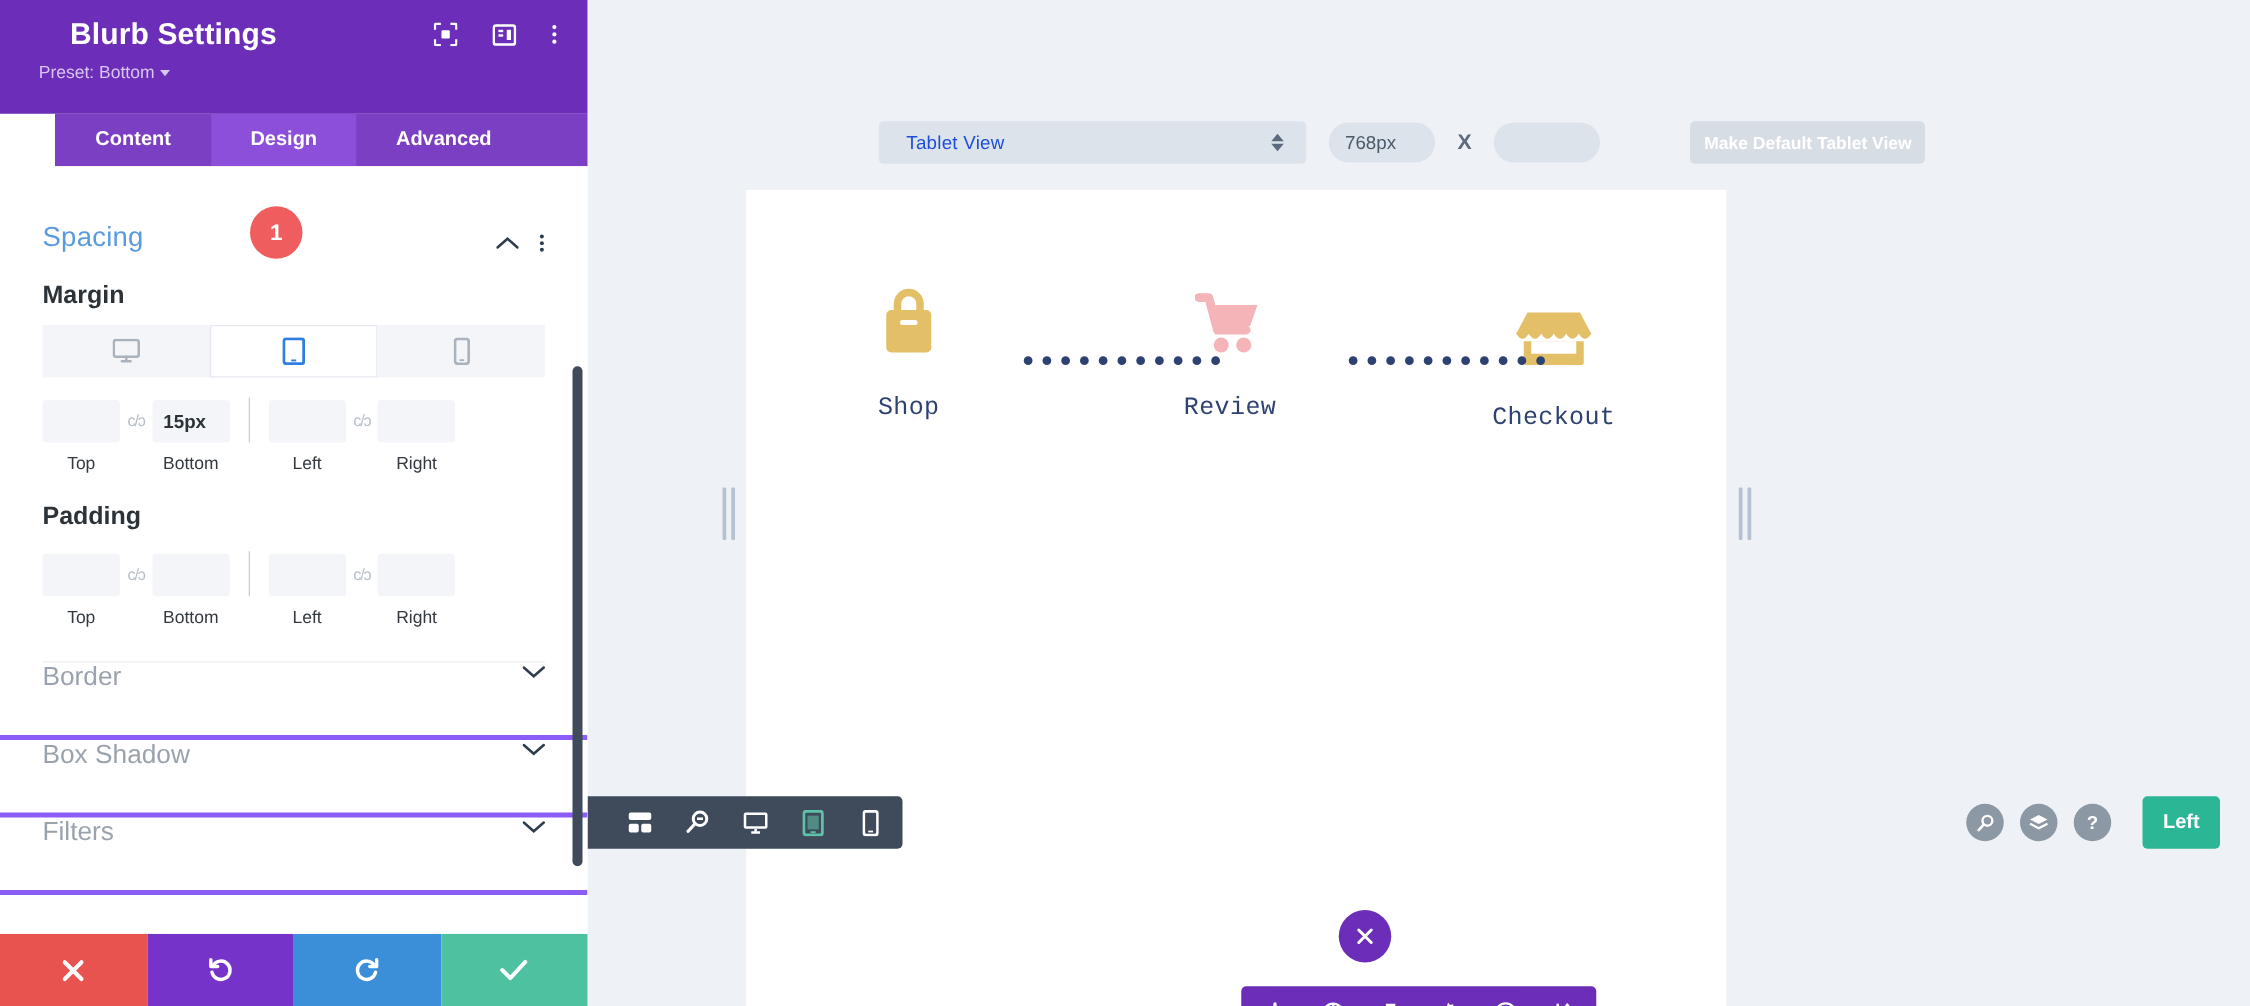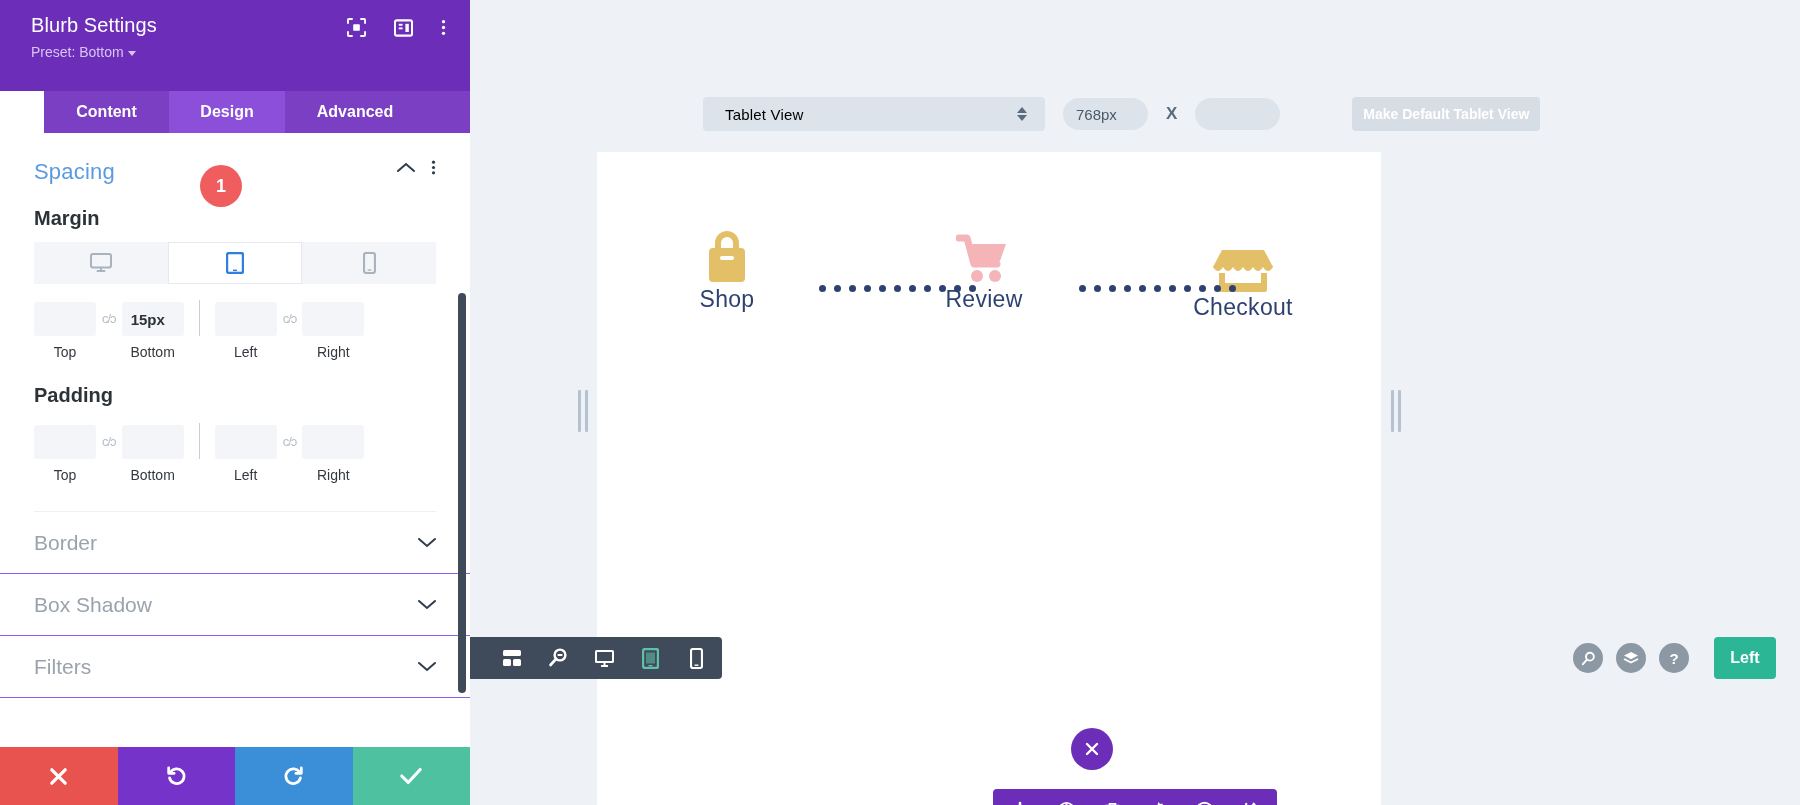--- a/index.html
+++ b/index.html
@@ -19,21 +19,21 @@
   .toolbar-top {
     position: absolute; left: 233px; top: 97px;
     display: flex; align-items: center; gap: 18px;
   }
   .select-wrap {
     position: relative; width: 342px; height: 34px;
     background: #dde3ea; border-radius: 4px;
     display: flex; align-items: center;
   }
   .select-wrap .sel-text {
-    font-size: 15px; color: #000000; padding-left: 22px; letter-spacing: .2px;
+    font-size: 15px; color: #1d4ed8; padding-left: 22px; letter-spacing: .2px;
   }
   .select-arrows {
     position: absolute; right: 18px; top: 50%; transform: translateY(-50%);
     display: flex; flex-direction: column; gap: 2px; align-items: center;
   }
   .select-arrows i { display: block; width: 0; height: 0; border-left: 5px solid transparent;
     border-right: 5px solid transparent; }
   .select-arrows i.up { border-bottom: 6px solid #5b6b7d; }
   .select-arrows i.dn { border-top: 6px solid #5b6b7d; }
 
@@ -57,22 +57,22 @@
     background: #ffffff;
   }
   .blurb-row {
     position: absolute; left: 0; top: 0; width: 784px; height: 250px;
   }
   .blurb {
     position: absolute; text-align: center; width: 170px;
   }
   .blurb .ico { height: 72px; display:flex; align-items:flex-end; justify-content:center; }
   .blurb .lbl {
-    font-family: Liberation Sans, sans-serif;
-    font-size: 23px; color: #2e4272; margin-top: 0; letter-spacing: .3px;
+    font-family: Liberation Mono, monospace;
+    font-size: 20px; color: #2e4272; margin-top: 29px; letter-spacing: .3px;
   }
   #blurb-shop { left: 45px; top: 62px; }
   #blurb-review { left: 302px; top: 62px; }
   #blurb-checkout { left: 561px; top: 70px; }
 
   .dots-sep {
     position: absolute; display: flex; gap: 8px; align-items: center;
   }
   .dots-sep span { width: 7px; height: 7px; border-radius: 50%; background: #2e4272; display:block; }
   #dots-1 { left: 222px; top: 133px; }
@@ -132,21 +132,21 @@
   }
 
   
   .panel {
     position: absolute; left: 0; top: 0; width: 470px; height: 805px;
     background: #ffffff; display: flex; flex-direction: column;
   }
   .panel-header {
     background: #6c2eb9; height: 91px; padding: 14px 24px 0 31px; position: relative;
   }
-  .panel-title { color: #fff; font-size: 20px; font-weight: 400; letter-spacing: .1px; }
+  .panel-title { color: #fff; font-size: 24px; font-weight: 700; letter-spacing: .1px; margin-left: 25px; }
   .panel-preset { color: #d8c5f2; font-size: 14px; margin-top: 7px; }
   .panel-preset .caret {
     display:inline-block; margin-left: 4px;
     width: 0; height: 0; border-left: 4px solid transparent; border-right: 4px solid transparent;
     border-top: 5px solid #d8c5f2; vertical-align: middle;
   }
   .header-icons {
     position: absolute; right: 24px; top: 18px; display: flex; align-items: center; gap: 28px;
   }
   .header-icons button { background: none; border: none; cursor: pointer; display: flex; }
@@ -157,21 +157,21 @@
     color: #fff; font-size: 16px; font-weight: 600; cursor: pointer;
     background: none; border: none; height: 42px;
   }
   #tab-content { width: 125px; }
   #tab-design { width: 116px; background: #8b4fda; }
   #tab-advanced { width: 140px; }
 
   .panel-body { position: relative; flex: 1; overflow: hidden; background: #fff; }
 
   .section-spacing { padding: 26px 34px 0 34px; position: relative; }
-  .section-title-row { display: flex; align-items: flex-start; }
+  .section-title-row { display: flex; align-items: flex-end; margin-top: 18px; }
   .section-title {
     font-size: 22px; color: #5a9ae0; font-weight: 400; letter-spacing: .2px;
   }
   .section-title-actions {
     margin-left: auto; display: flex; align-items: center; gap: 16px;
   }
   .section-title-actions button { background:none; border:none; cursor:pointer; display:flex; }
 
   .badge-1 {
     position: absolute; left: 200px; top: 32px;
@@ -197,22 +197,22 @@
     font-family: "Liberation Sans", sans-serif;
   }
   .sp-input::placeholder { color: transparent; }
   .sp-cap { font-size: 14px; color: #33393f; margin-top: 8px; }
   .link-ico { margin: 0 6px; margin-bottom: 26px; color: #b6bec8; font-size: 13px; letter-spacing:-1px; }
   .vdiv { width: 1px; height: 36px; background: #c8ced6; margin: 0 15px; margin-bottom: 26px; }
 
   .hr { height: 1px; background: #eceff3; margin-top: 26px; }
 
   .accordion-item {
-    height: 62px; display: flex; align-items: center; padding: 0 34px;
-    border-bottom: 1px solid #8b5cf6; cursor: pointer;
+    height: 62px; display: flex; align-items: flex-start; padding: 0 34px;
+    border-bottom: 4px solid #8b5cf6; cursor: pointer;
   }
   .accordion-item .acc-label { font-size: 21px; color: #9aa3ad; font-weight: 400; }
   .accordion-item .acc-chev { margin-left: auto; }
 
   .panel-scrollbar {
     position: absolute; right: 4px; top: 160px; width: 8px; height: 400px;
     background: #3f4a5a; border-radius: 4px;
   }
 
   .panel-footer { display: flex; height: 58px; }

